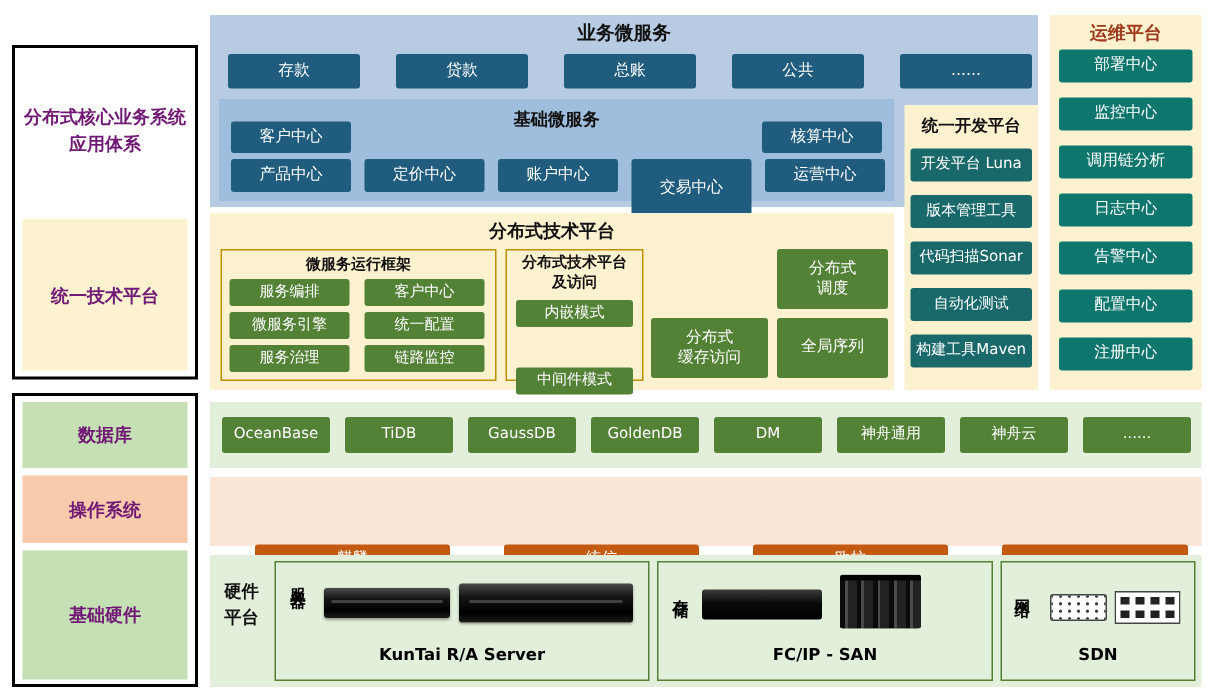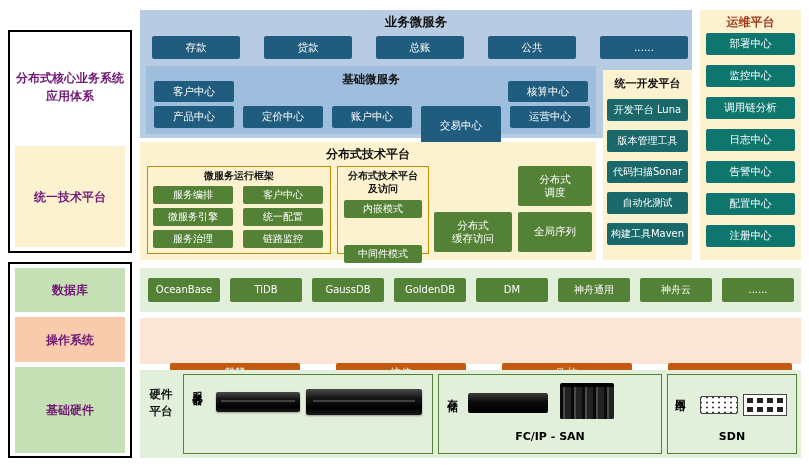--- a/index.html
+++ b/index.html
@@ -124,20 +124,21 @@
   <div class="bbox orange" style="left:668px;top:331px;width:124px;height:20px;">......</div>
 
   <div class="panel" style="left:140px;top:370px;width:661px;height:88px;background:#e2efda;"></div>
   <div class="title" style="left:144px;top:386px;width:34px;font-size:11.5px;line-height:1.5;">硬件
 平台</div>
 
   <div class="goutline" style="left:183px;top:374px;width:250px;height:80px;"></div>
   <div class="vlabel" style="left:191px;top:383px;">服务器</div>
   <div class="srv" style="left:216px;top:392px;width:84px;height:20px;"></div>
   <div class="srv" style="left:306px;top:389px;width:116px;height:26px;"></div>
+  <div class="caption" style="left:183px;top:430px;width:250px;">KunTai R/A Server</div>
 
   <div class="goutline" style="left:438px;top:374px;width:224px;height:80px;"></div>
   <div class="vlabel" style="left:446px;top:391px;">存储</div>
   <div class="blackbox" style="left:468px;top:393px;width:80px;height:20px;"></div>
   <div class="nas" style="left:560px;top:383px;width:54px;height:36px;"></div>
   <div class="caption" style="left:438px;top:430px;width:224px;">FC/IP - SAN</div>
 
   <div class="goutline" style="left:667px;top:374px;width:130px;height:80px;"></div>
   <div class="vlabel" style="left:674px;top:391px;">网络</div>
   <div class="dots" style="left:700px;top:396px;width:38px;height:18px;"></div>

